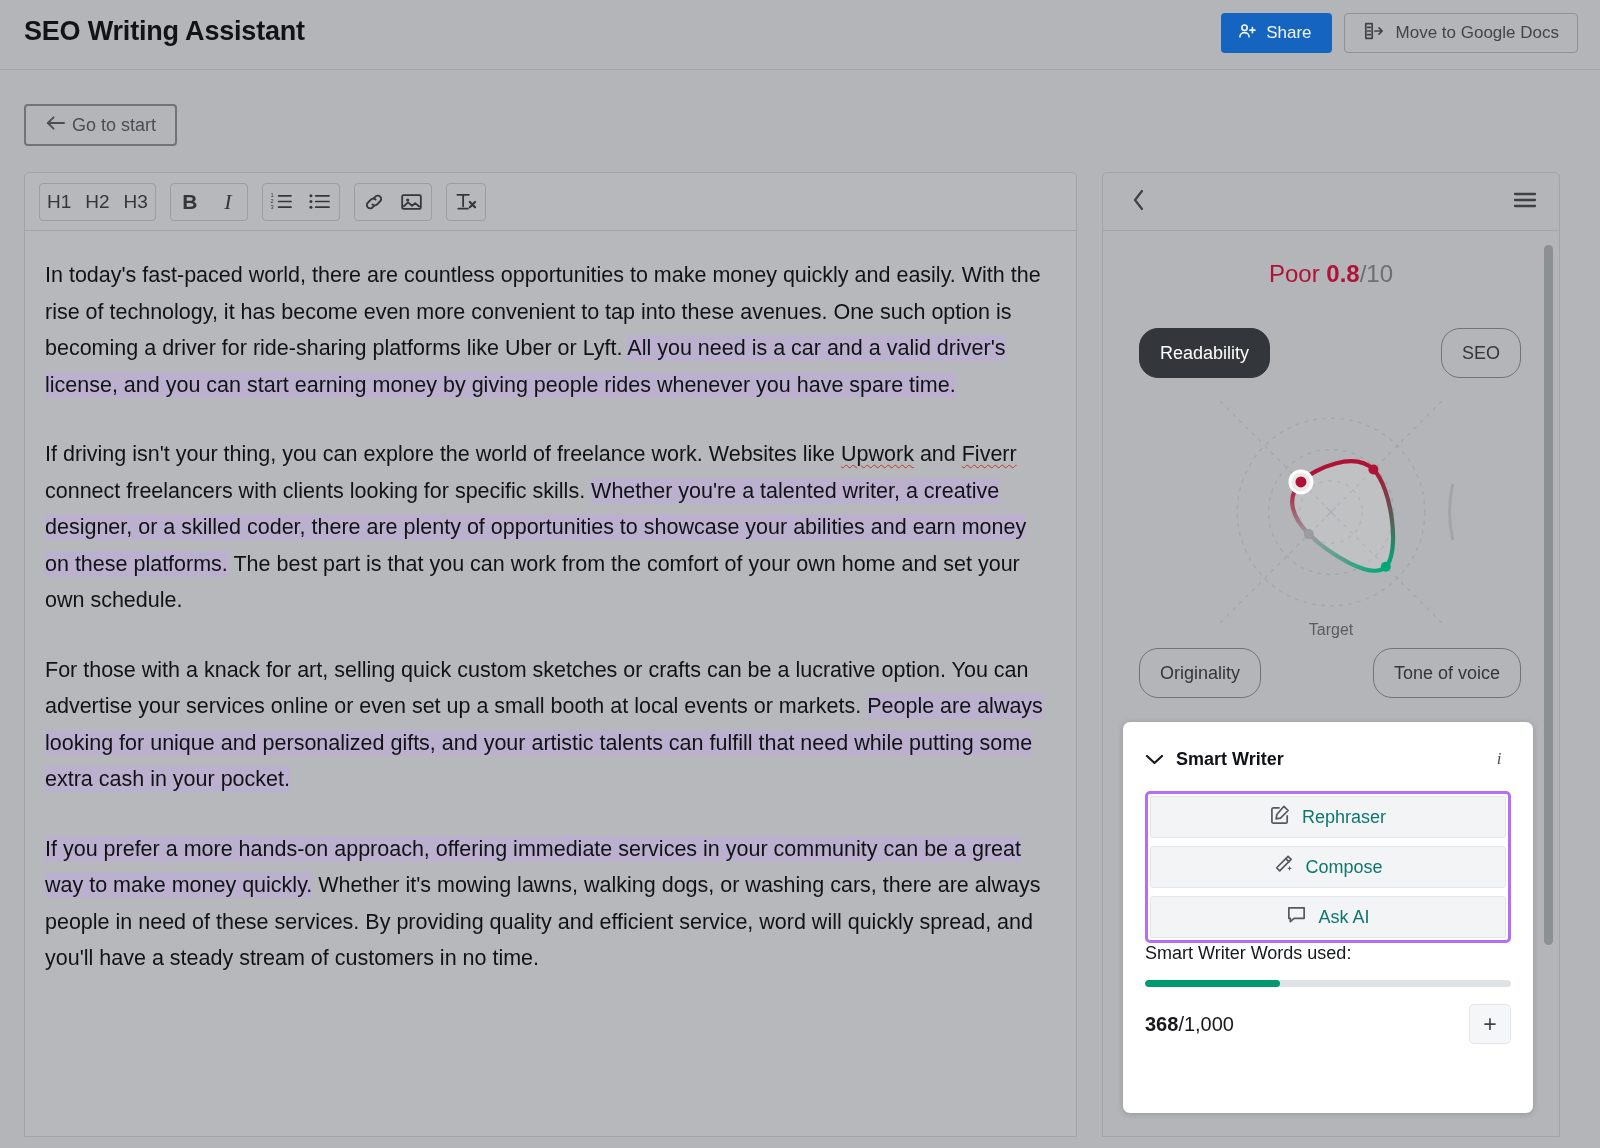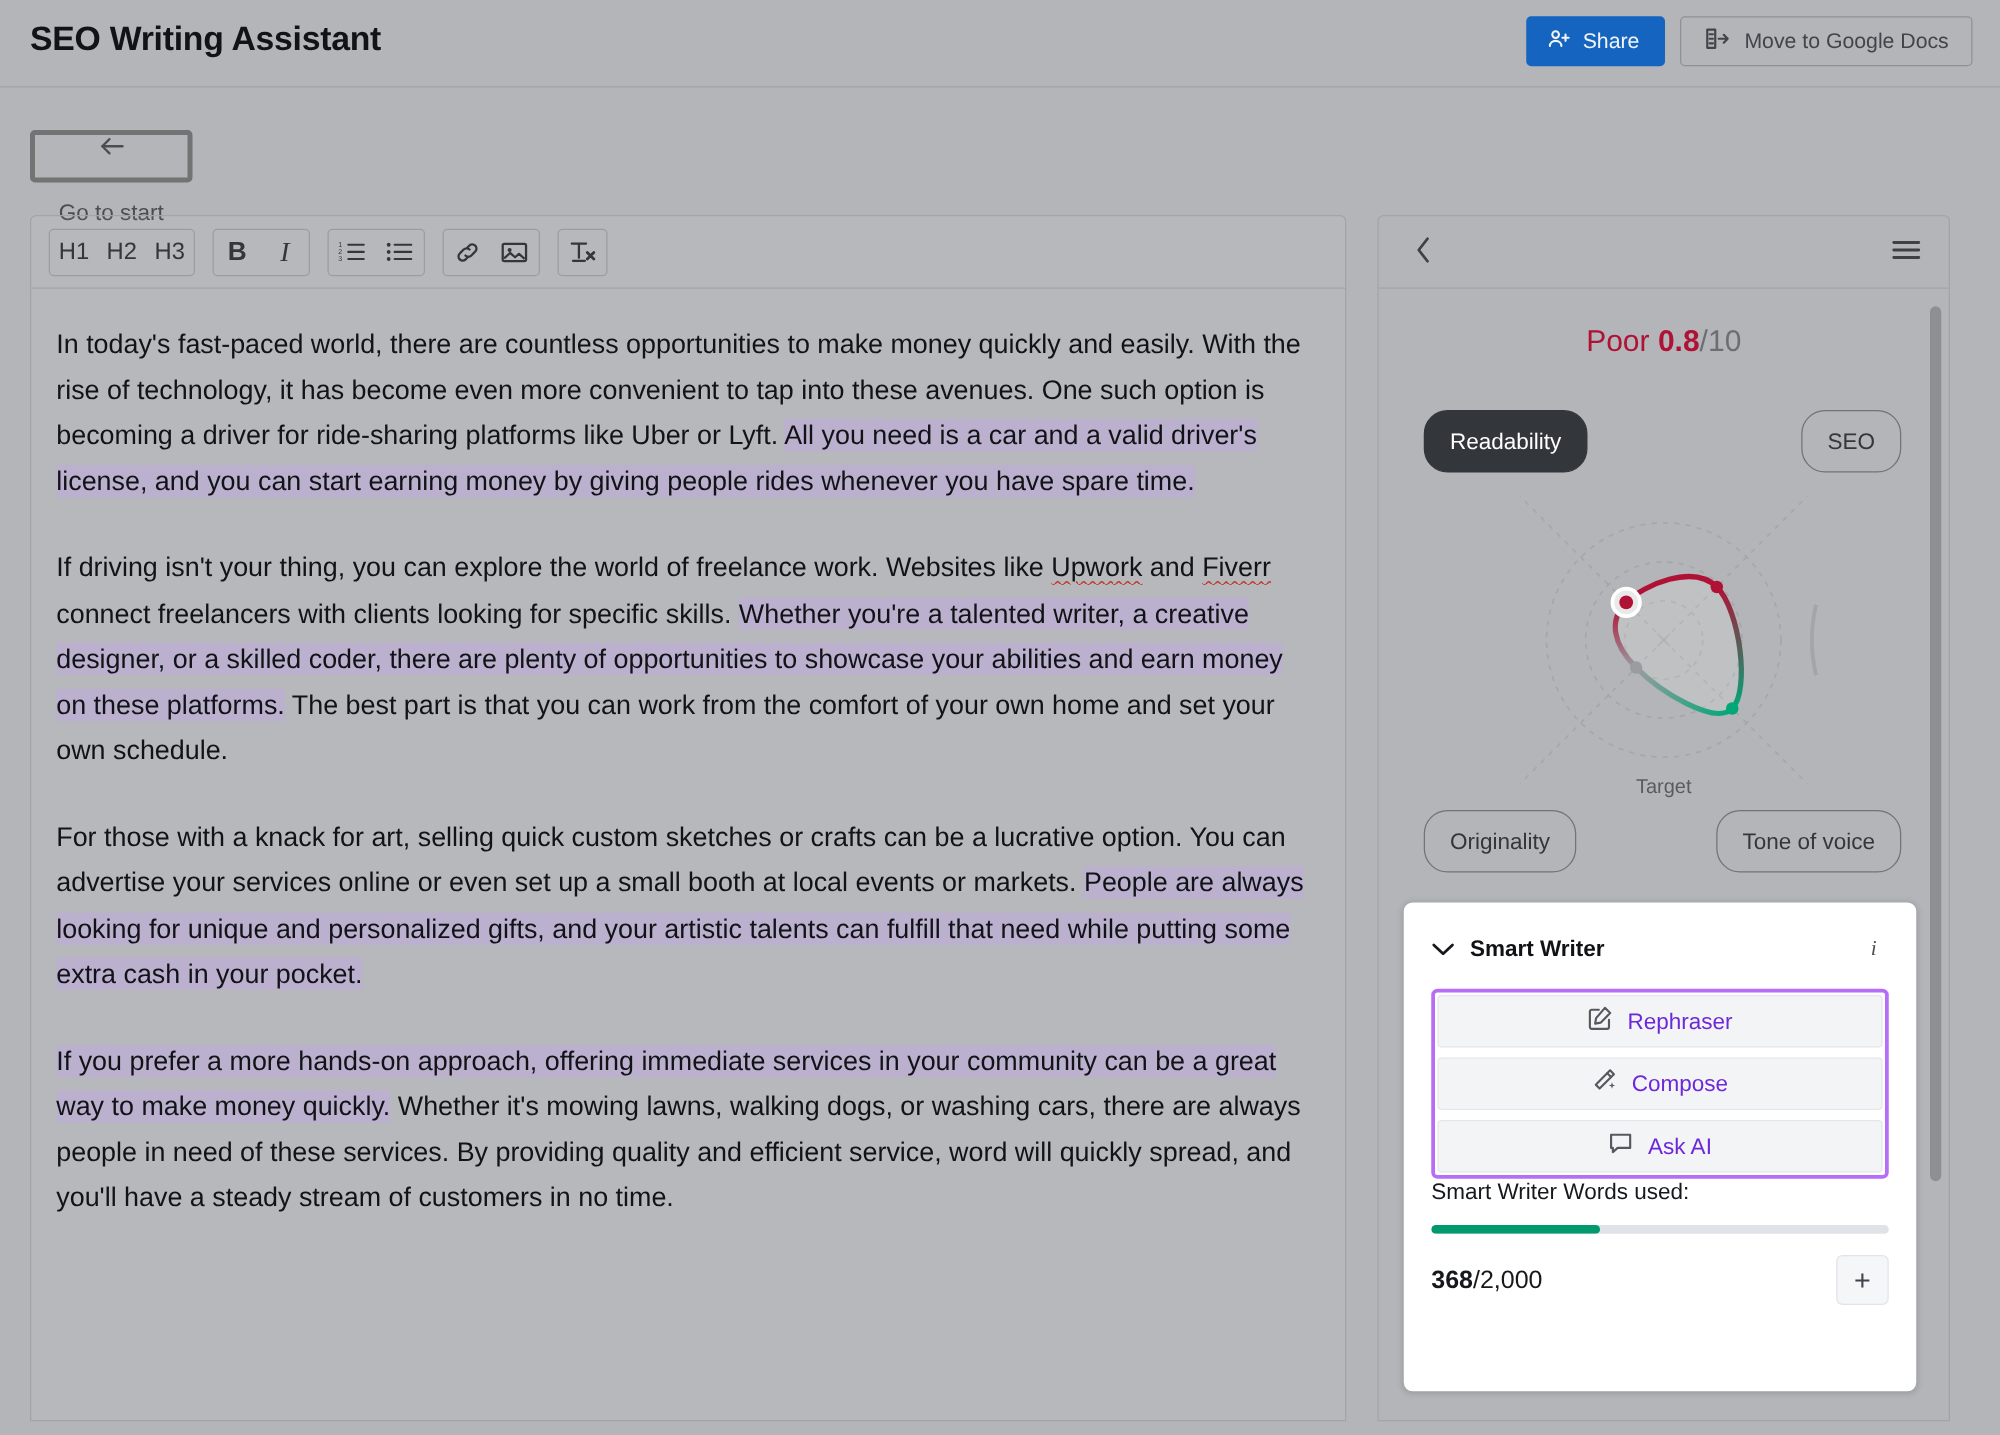--- a/index.html
+++ b/index.html
@@ -46,28 +46,27 @@
     background: transparent;
     border: 1px solid #8e9195; border-radius: 4px;
     color: #41454b; font-size: 17px;
     font-family: "Liberation Sans", sans-serif;
     cursor: pointer;
   }
 
   
   .gotostart {
     position: absolute; left: 24px; top: 104px;
-    display: flex; align-items: center; gap: 29px;
+    display: flex; align-items: center; gap: 6px;
     height: 42px; padding: 0 19px;
     background: transparent;
-    border: 4px solid #737373; border-radius: 4px;
+    border: 2px solid #737373; border-radius: 4px;
     color: #4a4e54; font-size: 18px;
     font-family: "Liberation Sans", sans-serif;
     cursor: pointer;
-    flex-direction: column;
   }
 
   
   .editor-panel {
     position: absolute; left: 24px; top: 172px;
     width: 1053px; height: 965px;
     border: 1px solid #a2a4a7;
     border-radius: 5px 5px 0 0;
     background: rgba(255,255,255,0.045);
     overflow: hidden;
@@ -228,21 +227,21 @@
     padding: 2px;
     background: #ffffff;
   }
   .sw-btn {
     display: flex; align-items: center; justify-content: center;
     gap: 11px;
     width: 100%; height: 42px;
     background: #f3f4f6;
     border: 1px solid #e4e6ea;
     border-radius: 3px;
-    color: #6d28d9; font-size: 18px;
+    color: #0f766e; font-size: 18px;
     font-family: "Liberation Sans", sans-serif;
     cursor: pointer;
     margin-bottom: 8px;
   }
   .sw-btn:last-child { margin-bottom: 0; }
   .sw-words-label {
     font-size: 18px; color: #15181c;
   }
   .sw-bar {
     margin-top: 16px;
@@ -535,21 +534,21 @@
     </div>
 
     <div class="sw-words-label">Smart Writer Words used:</div>
 
     <div class="sw-bar">
       <div class="sw-bar-fill" id="sw-bar-fill" style="width: 37%;"></div>
     </div>
 
     <div class="sw-usage-row">
       <div class="sw-usage">
-        <b>368</b><span>/2,000</span>
+        <b>368</b><span>/1,000</span>
       </div>
       <button class="sw-plus">
         <span>+</span>
       </button>
     </div>
   </div>
 
 </div>
 
 </body></html>

